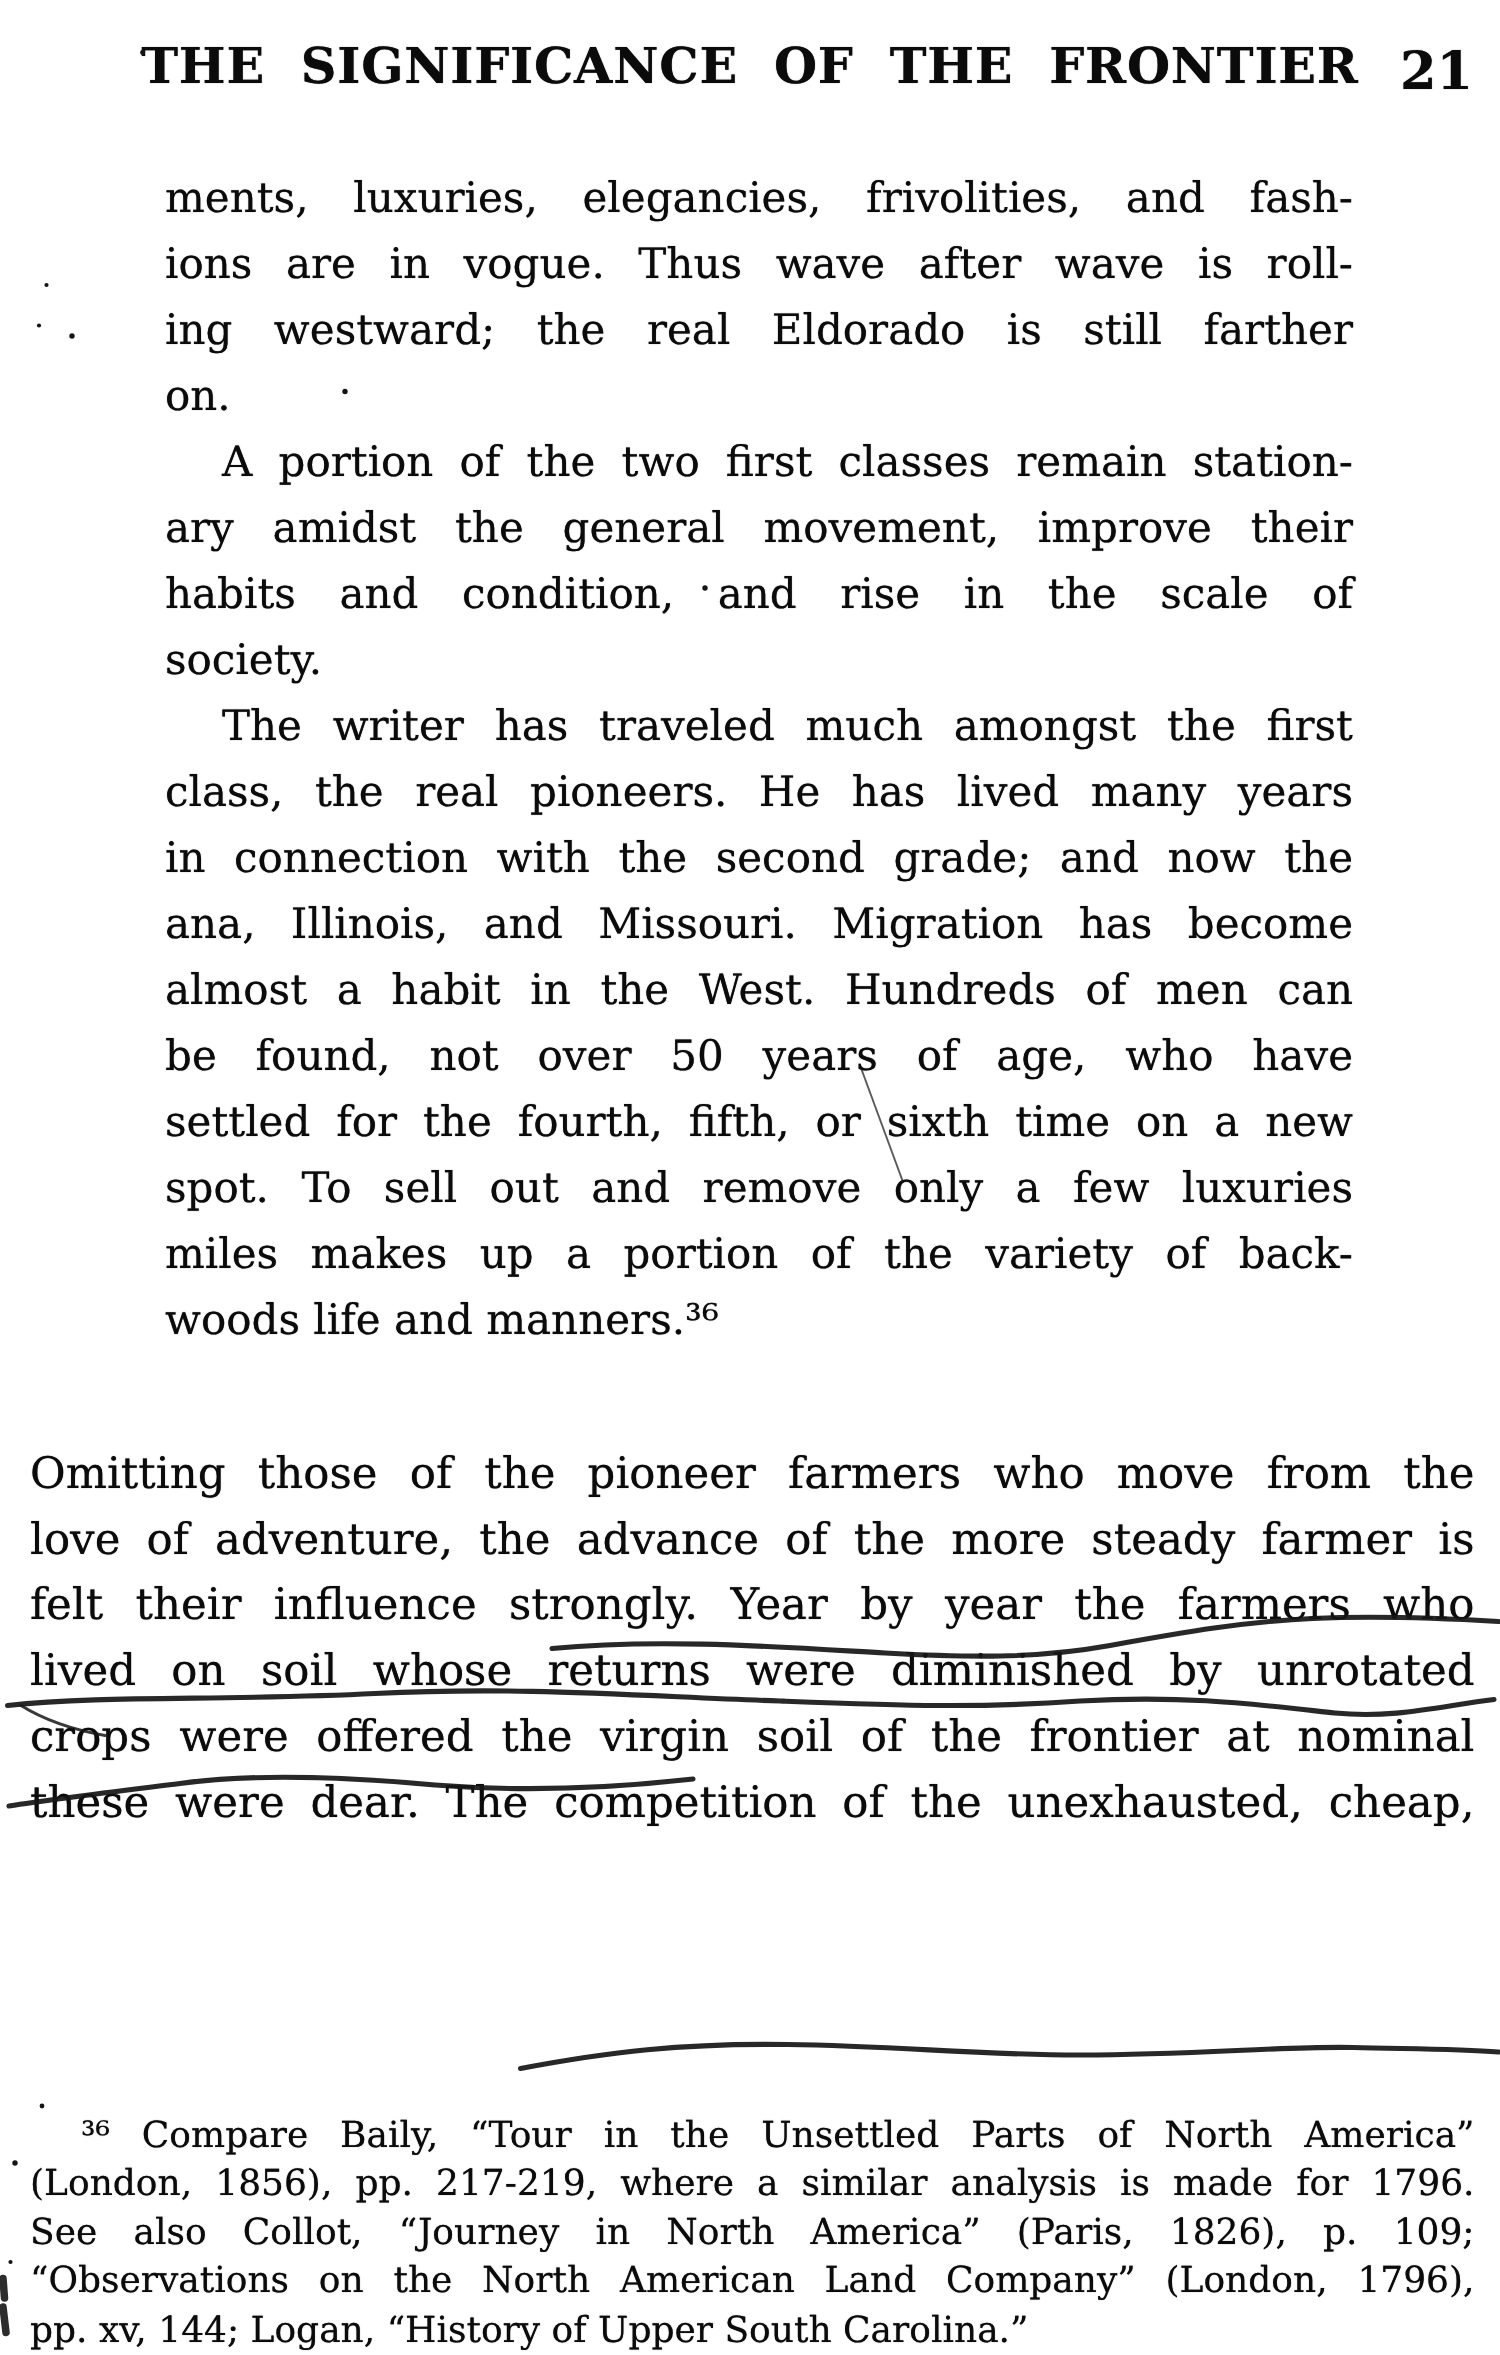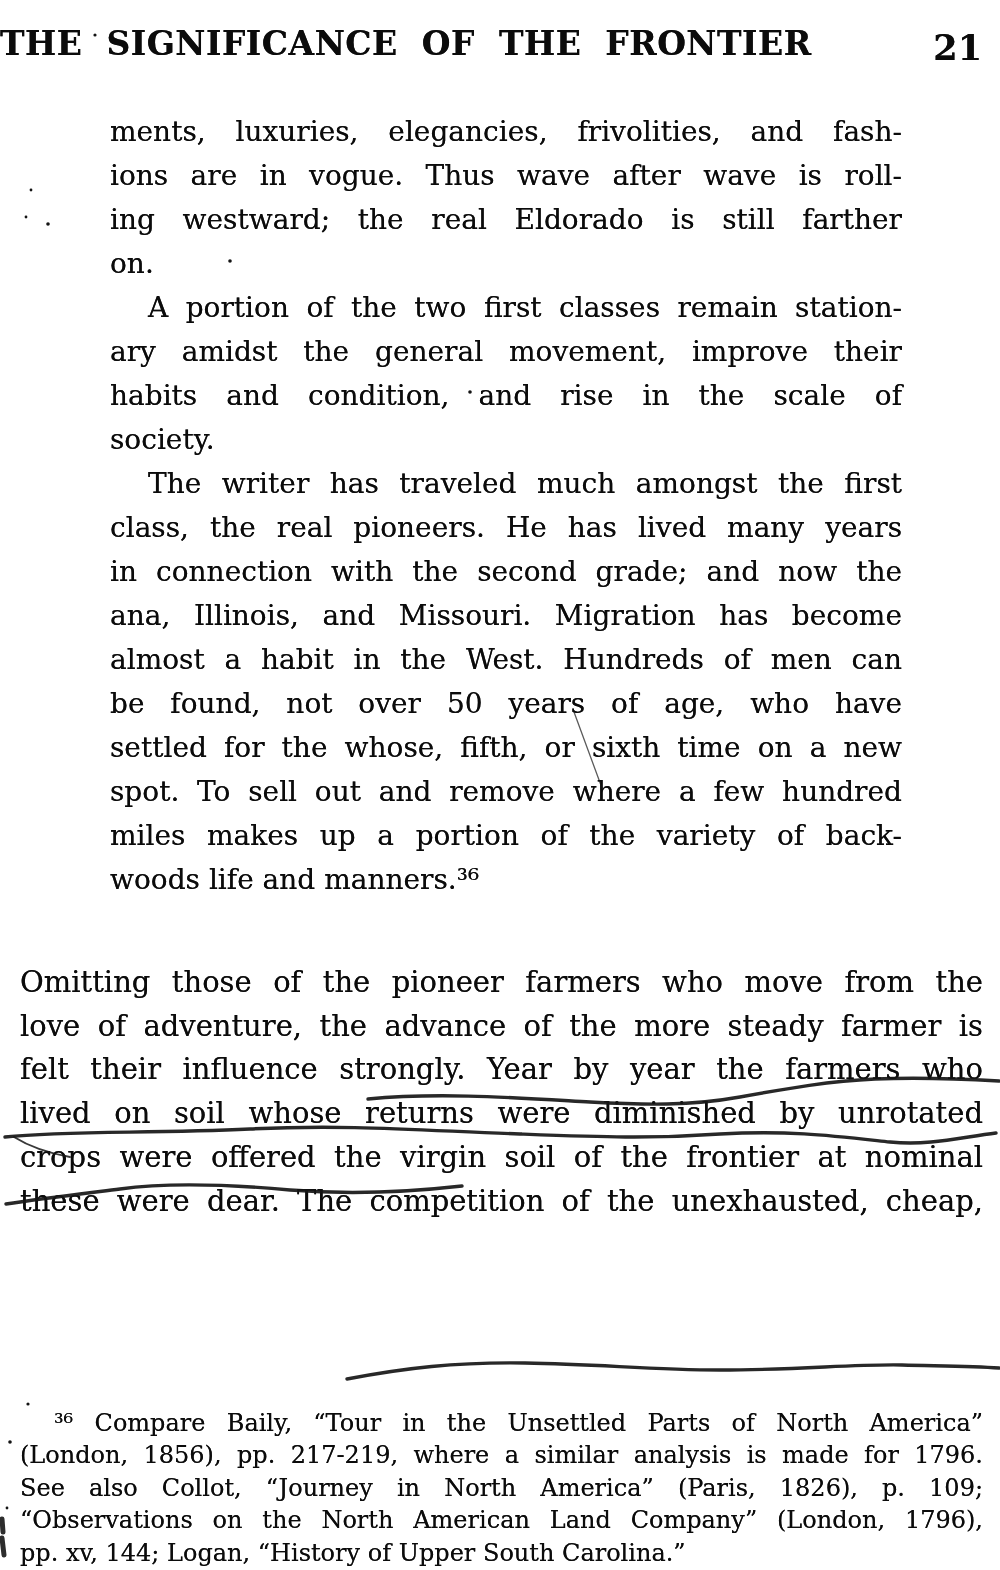--- a/index.html
+++ b/index.html
@@ -18,21 +18,21 @@
   }
   .ink {
     text-shadow: 0 0 0.6px rgba(0,0,0,0.75);
   }
   
   #running-head {
     position: absolute;
     top: 24px;
     left: 0;
     width: 1000px;
-    text-align: left;
+    text-align: center;
     font-size: 33px;
     font-weight: bold;
     letter-spacing: 0.5px;
     word-spacing: 12px;
     white-space: nowrap;
   }
   #page-number {
     position: absolute;
     top: 27px;
     right: 18px;
@@ -105,22 +105,22 @@
       <div class="line">habits and condition, and rise in the scale of</div>
       <div class="line end">society.</div>
     </div>
     <div>
       <div class="line indent">The writer has traveled much amongst the first</div>
       <div class="line">class, the real pioneers.  He has lived many years</div>
       <div class="line">in connection with the second grade; and now the</div>
       <div class="line">ana, Illinois, and Missouri.  Migration has become</div>
       <div class="line">almost a habit in the West.  Hundreds of men can</div>
       <div class="line">be found, not over 50 years of age, who have</div>
-      <div class="line">settled for the whose, fifth, or sixth time on a new</div>
-      <div class="line">spot.  To sell out and remove where a few hundred</div>
+      <div class="line">settled for the fourth, fifth, or sixth time on a new</div>
+      <div class="line">spot.  To sell out and remove only a few luxuries</div>
       <div class="line">miles makes up a portion of the variety of back-</div>
       <div class="line end">woods life and manners.³⁶</div>
     </div>
   </div>
 
   <div id="body-para" class="textblock ink">
     <div class="line">Omitting those of the pioneer farmers who move from the</div>
     <div class="line">love of adventure, the advance of the more steady farmer is</div>
     <div class="line">felt their influence strongly.  Year by year the farmers who</div>
     <div class="line">lived on soil whose returns were diminished by unrotated</div>

